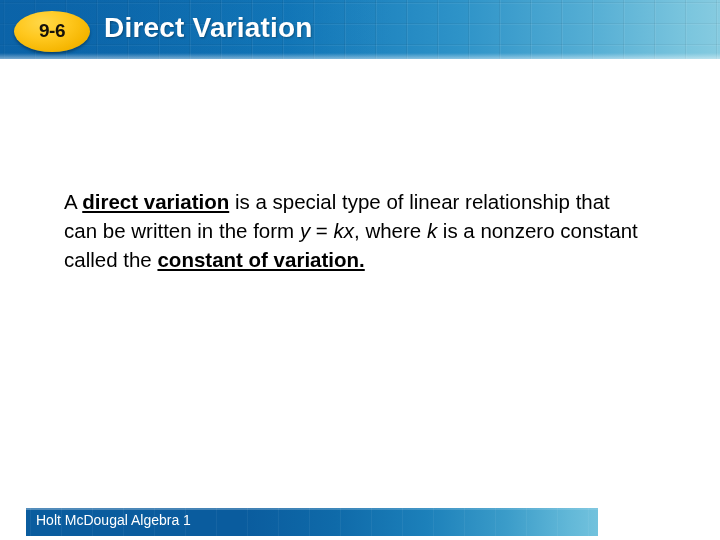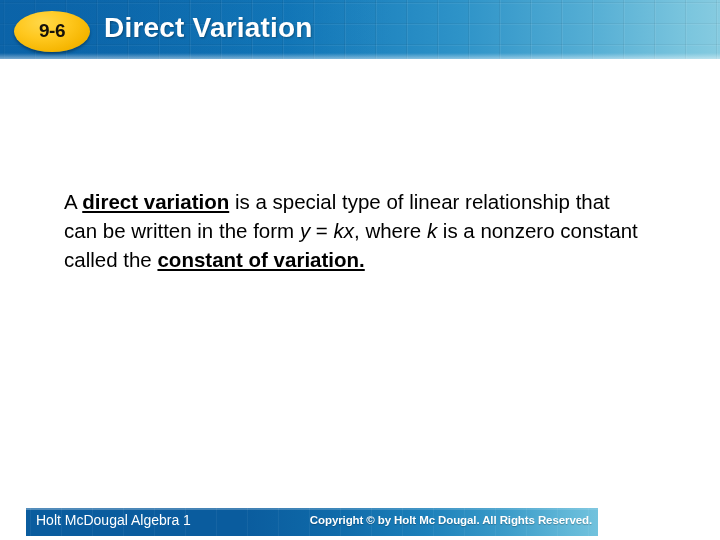--- a/index.html
+++ b/index.html
@@ -224,16 +224,15 @@
   </div>
 
   <div class="content-block">
     <p class="body-paragraph"><span>A </span><span class="term">direct variation</span><span> is a special type of linear relationship that can be written in the form </span><span class="var">y</span><span> = </span><span class="var">kx</span><span>, where </span><span class="var">k</span><span> is a nonzero constant called the </span><span class="term">constant of variation.</span></p>
   </div>
 
   <div class="footer-bar">
     <div class="footer-pattern"></div>
     <div class="footer-top-highlight"></div>
     <div class="footer-left-text">Holt McDougal Algebra 1</div>
-    <div class="footer-right-text">Copyright © by Holt Mc Dougal. All Rights Reserved.</div>
   </div>
 
 </div>
 
 </body></html>

